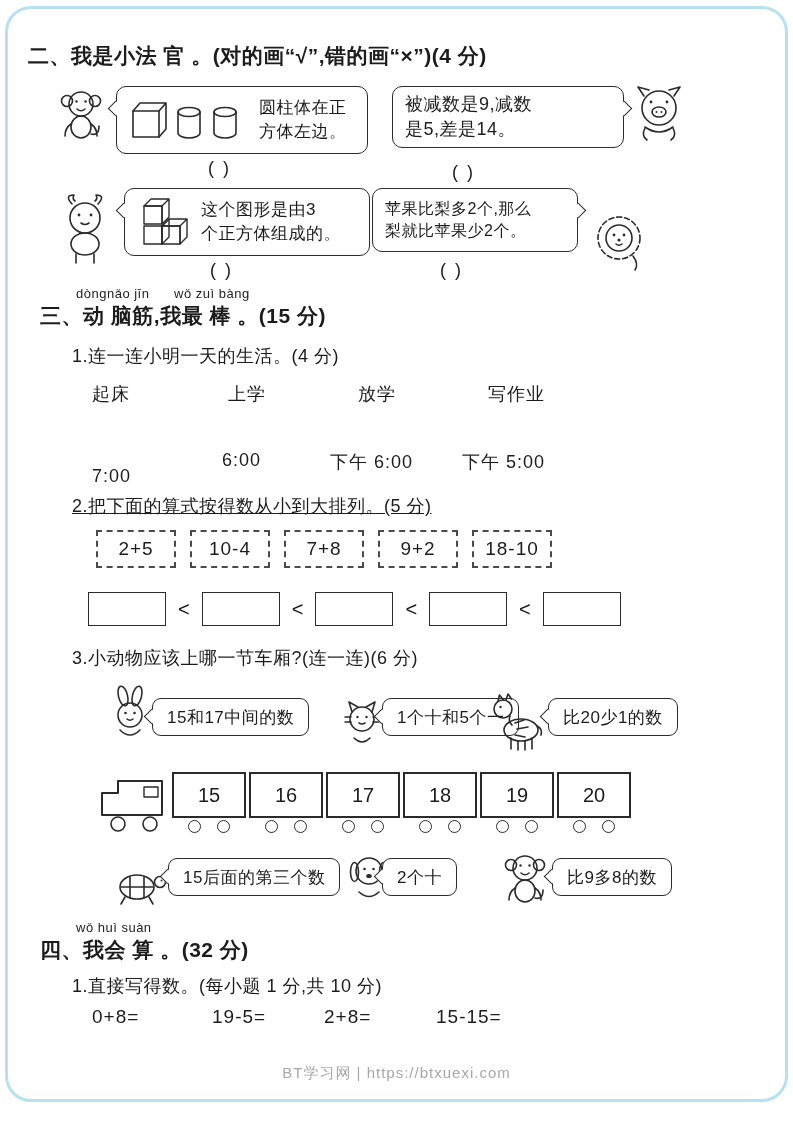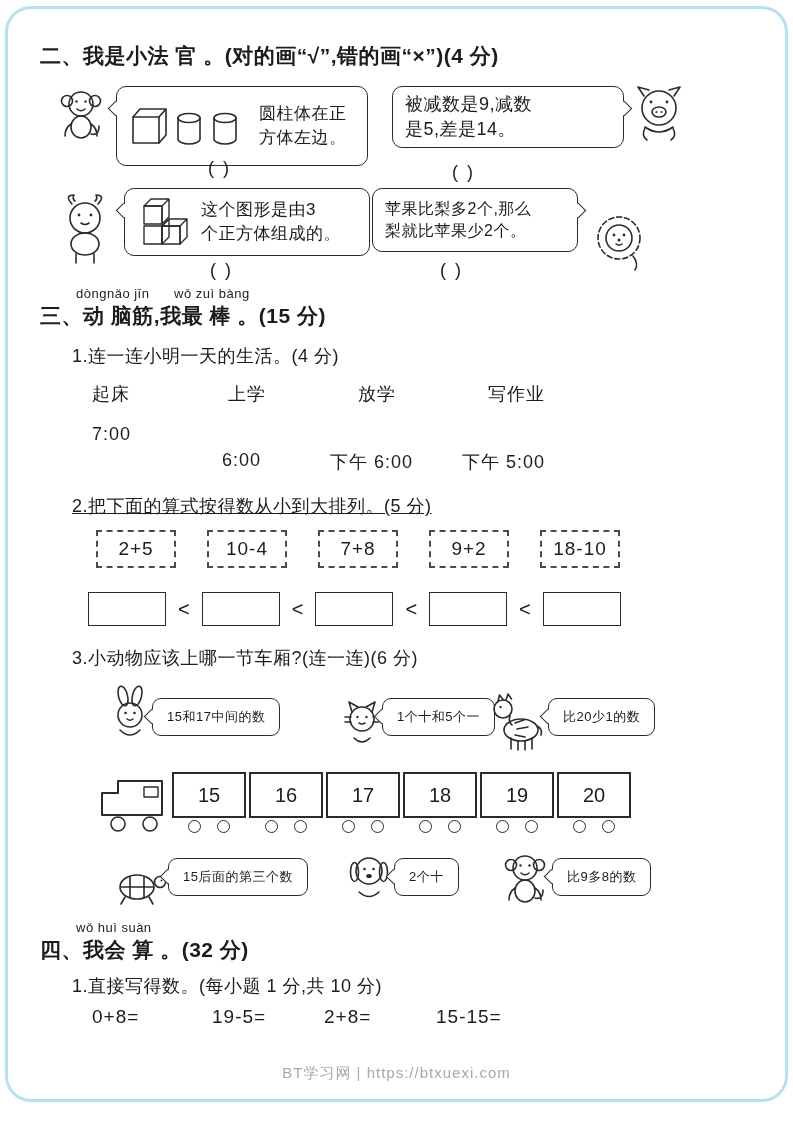--- a/index.html
+++ b/index.html
@@ -20,61 +20,61 @@
   .bubble {
     position:absolute; border:1.6px solid #2b2b2b; border-radius:10px; background:#fff;
     display:flex; align-items:center; gap:10px; padding:6px 12px;
   }
   .btext { white-space:pre-line; line-height:1.4; letter-spacing:.5px; }
   .tail { position:absolute; width:11px; height:11px; background:#fff; }
   .tail.left  { left:-7px;  top:16px; border-left:1.6px solid #2b2b2b;  border-bottom:1.6px solid #2b2b2b; transform:rotate(45deg); }
   .tail.right { right:-7px; top:16px; border-right:1.6px solid #2b2b2b; border-top:1.6px solid #2b2b2b;    transform:rotate(45deg); }
   .blank { font-size:18px; letter-spacing:2px; }
   .word { font-size:18px; letter-spacing:1px; }
-  .dashrow { position:absolute; display:flex; gap:31px; }
+  .dashrow { position:absolute; display:flex; gap:14px; }
   .dashbox { min-width:80px; height:38px; border:2px dashed #4a4a4a; display:flex; align-items:center; justify-content:center; font-size:19px; padding:0 10px; letter-spacing:1px; background:#fff; }
   .orderrow { position:absolute; display:flex; align-items:center; gap:12px; }
   .obox { width:78px; height:34px; border:1.6px solid #2b2b2b; background:#fff; }
   .lt { font-size:20px; }
   .clue {
     position:absolute; border:1.6px solid #2b2b2b; border-radius:9px; background:#fff;
-    height:38px; display:flex; align-items:center; padding:0 14px; font-size:13px;
+    height:38px; display:flex; align-items:center; padding:0 14px; font-size:17px;
     letter-spacing:.5px; white-space:nowrap;
   }
   .train-cars { position:absolute; display:flex; gap:3px; }
   .car-box { width:74px; height:46px; border:2px solid #2b2b2b; display:flex; align-items:center; justify-content:center; font-size:20px; background:#fff; }
   .wheels { display:flex; justify-content:space-evenly; margin-top:2px; }
   .wheel { width:13px; height:13px; border:1.6px solid #2b2b2b; border-radius:50%; background:#fff; }
   .expr { font-size:19px; letter-spacing:1px; }
   .footer { position:absolute; left:0; right:0; top:1064px; text-align:center; font-size:15px; color:#a8a8a8; letter-spacing:1px; }
   svg.icon { display:block; }
 </style>
 </head>
 <body>
 
 <div class="page">
   <div class="frame"></div>
 
-  <div class="abs sec-title" style="left:40px; top:42px;text-align:center;">二、我是小法 官 。(对的画“√”,错的画“×”)(4 分)</div>
+  <div class="abs sec-title" style="left:28px; top:42px;text-align:center;">二、我是小法 官 。(对的画“√”,错的画“×”)(4 分)</div>
 
   <span class="abs" style="left:58px; top:86px;">
     <svg class="icon" width="46" height="60" viewBox="0 0 46 60" fill="none" stroke="#2b2b2b" stroke-width="1.6" stroke-linecap="round" stroke-linejoin="round">
       <circle cx="9" cy="15" r="5.5"></circle>
         <circle cx="37" cy="15" r="5.5"></circle>
         <circle cx="23" cy="18" r="12"></circle>
       <circle cx="18.5" cy="15.5" r="1.2" fill="#2b2b2b" stroke="none"></circle>
         <circle cx="27.5" cy="15.5" r="1.2" fill="#2b2b2b" stroke="none"></circle>
       <path d="M19 23 q4 3.5 8 0"></path>
         <ellipse cx="23" cy="41" rx="10" ry="11"></ellipse>
       <path d="M13 38 q-6 4 -6 12"></path>
         <path d="M33 38 q6 4 6 12"></path>
         <path d="M33 48 q8 2 8 -8"></path>
     </svg>
   </span>
-  <div class="bubble" style="left:116px; top:86px; width:252px; height:80px;">
+  <div class="bubble" style="left:116px; top:86px; width:252px; height:68px;">
     <span class="tail left"></span>
     <span>
       <svg class="icon" width="120" height="50" viewBox="0 0 120 50" fill="none" stroke="#2b2b2b" stroke-width="1.6" stroke-linecap="round" stroke-linejoin="round">
         <rect x="4" y="16" width="26" height="26"></rect>
           <path d="M4 16 l7 -8 h26 l-7 8 M30 16 l7 -8 v26 l-7 8"></path>
         <ellipse cx="60" cy="17" rx="11" ry="4.5"></ellipse>
           <path d="M49 17 v21 a11 5 0 0 0 22 0 v-21"></path>
         <ellipse cx="96" cy="17" rx="11" ry="4.5"></ellipse>
           <path d="M85 17 v21 a11 5 0 0 0 22 0 v-21"></path>
       </svg>
@@ -153,21 +153,21 @@
   <span class="abs blank" style="left:440px; top:260px;">(     )</span>
 
   <div class="abs pinyin" style="left:76px; top:286px;text-align:center;">dòngnǎo jīn      wǒ zuì bàng</div>
   <div class="abs sec-title" style="left:40px; top:302px;">三、动 脑筋,我最 棒 。(15 分)</div>
 
   <div class="abs qlabel" style="left:72px; top:344px;">1.连一连小明一天的生活。(4 分)</div>
   <span class="abs word" style="left:92px;  top:382px;">起床</span>
   <span class="abs word" style="left:228px; top:382px;">上学</span>
   <span class="abs word" style="left:358px; top:382px;">放学</span>
   <span class="abs word" style="left:488px; top:382px;">写作业</span>
-  <span class="abs word" style="left:92px;  top:424px;">7:00</span>
+  <span class="abs word" style="left:92px;  top:466px;">7:00</span>
   <span class="abs word" style="left:222px; top:450px;">6:00</span>
   <span class="abs word" style="left:330px; top:450px;">下午 6:00</span>
   <span class="abs word" style="left:462px; top:450px;">下午 5:00</span>
 
   <div class="abs qlabel" style="left:72px; top:494px;text-decoration:underline;">2.把下面的算式按得数从小到大排列。(5 分)</div>
   <div class="dashrow" style="left:96px; top:530px;">
     <div class="dashbox">
         <span>2+5</span>
       </div>
     <div class="dashbox">
@@ -330,21 +330,21 @@
     <svg class="icon" width="46" height="58" viewBox="0 0 46 58" fill="none" stroke="#2b2b2b" stroke-width="1.6" stroke-linecap="round" stroke-linejoin="round">
       <circle cx="23" cy="21" r="13"></circle>
         <ellipse cx="8.5" cy="22" rx="4" ry="9.5"></ellipse>
         <ellipse cx="37.5" cy="22" rx="4" ry="9.5"></ellipse>
       <circle cx="18.5" cy="19" r="1.3" fill="#2b2b2b" stroke="none"></circle>
         <circle cx="27.5" cy="19" r="1.3" fill="#2b2b2b" stroke="none"></circle>
       <ellipse cx="23" cy="26" rx="2.8" ry="2" fill="#2b2b2b" stroke="none"></ellipse>
         <path d="M13 42 q10 9 20 0"></path>
     </svg>
   </span>
-  <div class="clue" style="left:394px; top:858px;text-align:right;">
+  <div class="clue" style="left:382px; top:858px;text-align:right;">
     <span class="tail left" style="top:12px;"></span>
     <span>2个十</span>
   </div>
 
   <span class="abs" style="left:502px; top:850px;">
     <svg class="icon" width="46" height="60" viewBox="0 0 46 60" fill="none" stroke="#2b2b2b" stroke-width="1.6" stroke-linecap="round" stroke-linejoin="round">
       <circle cx="9" cy="15" r="5.5"></circle>
         <circle cx="37" cy="15" r="5.5"></circle>
         <circle cx="23" cy="18" r="12"></circle>
       <circle cx="18.5" cy="15.5" r="1.2" fill="#2b2b2b" stroke="none"></circle>

